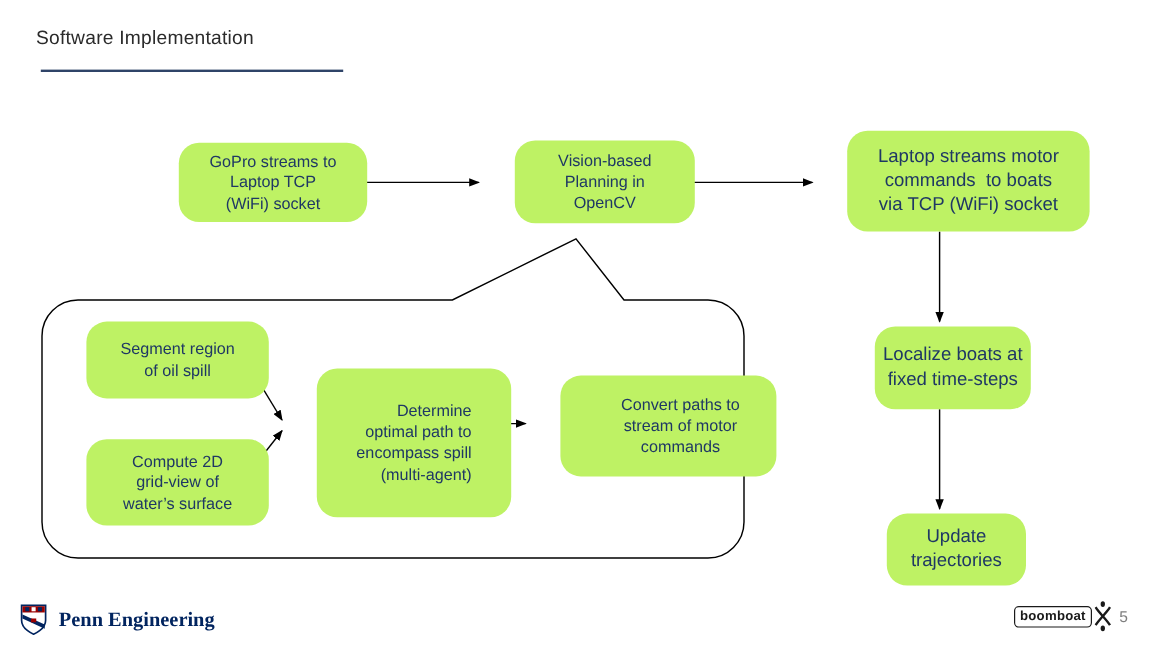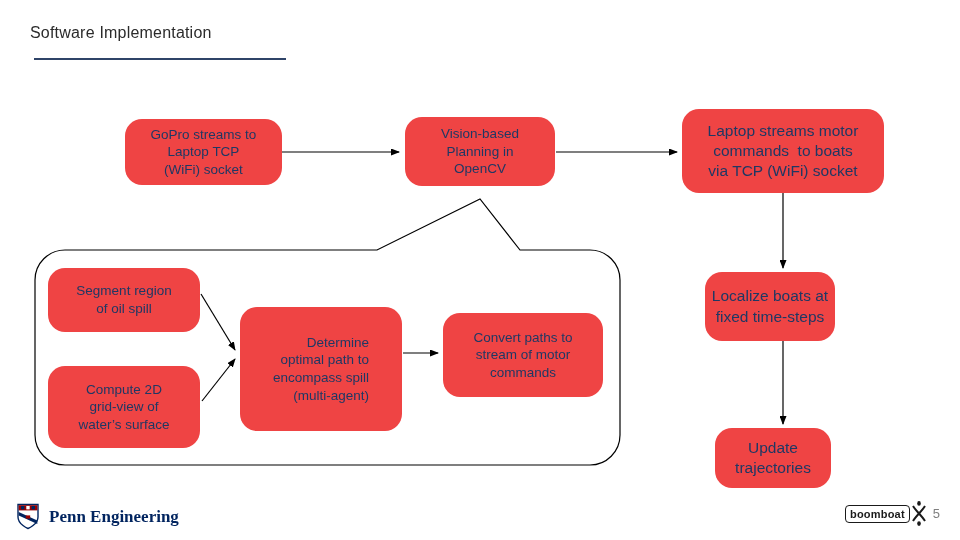--- a/index.html
+++ b/index.html
@@ -13,36 +13,36 @@
     position:absolute;left:30px;top:24px;font-size:16px;color:#2b2b2b;
     letter-spacing:0.2px;font-weight:400;
   }
   .title-underline{
     position:absolute;left:34px;top:58px;width:252px;height:2px;background:#2f4468;
   }
 
   svg.connectors{position:absolute;left:0;top:0;width:960px;height:540px;}
 
   .fbox{
-    position:absolute;background:#ef4444;border-radius:17px;color:#1f3864;
+    position:absolute;background:#bef264;border-radius:17px;color:#1f3864;
     display:flex;align-items:center;justify-content:center;text-align:center;
-    white-space:pre-wrap;line-height:1.3;
+    white-space:pre-wrap;line-height:1.3;margin-left:24px;
   }
   .fs-s{font-size:13.5px;}
   .fs-l{font-size:15.5px;}
 
   .b-gopro    {left:125px;top:119px;width:157px;height:66px;}
   .b-vision   {left:405px;top:117px;width:150px;height:69px;}
   .b-laptop   {left:682px;top:109px;width:202px;height:84px;}
   .b-localize {left:705px;top:272px;width:130px;height:69px;}
   .b-update   {left:715px;top:428px;width:116px;height:60px;}
   .b-segment  {left:48px; top:268px;width:152px;height:64px;}
-  .b-compute  {left:48px; top:366px;width:152px;height:82px;}
+  .b-compute  {left:48px; top:366px;width:152px;height:72px;}
   .b-determine{left:240px;top:307px;width:162px;height:124px;text-align:right;}
-  .b-convert  {left:443px;top:313px;width:160px;height:84px;}
+  .b-convert  {left:443px;top:313px;width:160px;height:84px;padding-left:20px;}
 
   .footer-left{
     position:absolute;left:16px;top:503px;display:flex;align-items:center;gap:9px;
   }
   .penn-text{
     font-family:"Liberation Serif", serif;font-weight:700;font-size:17px;color:#01245f;
   }
   .footer-right{
     position:absolute;right:20px;top:500px;display:flex;align-items:center;gap:7px;
   }

